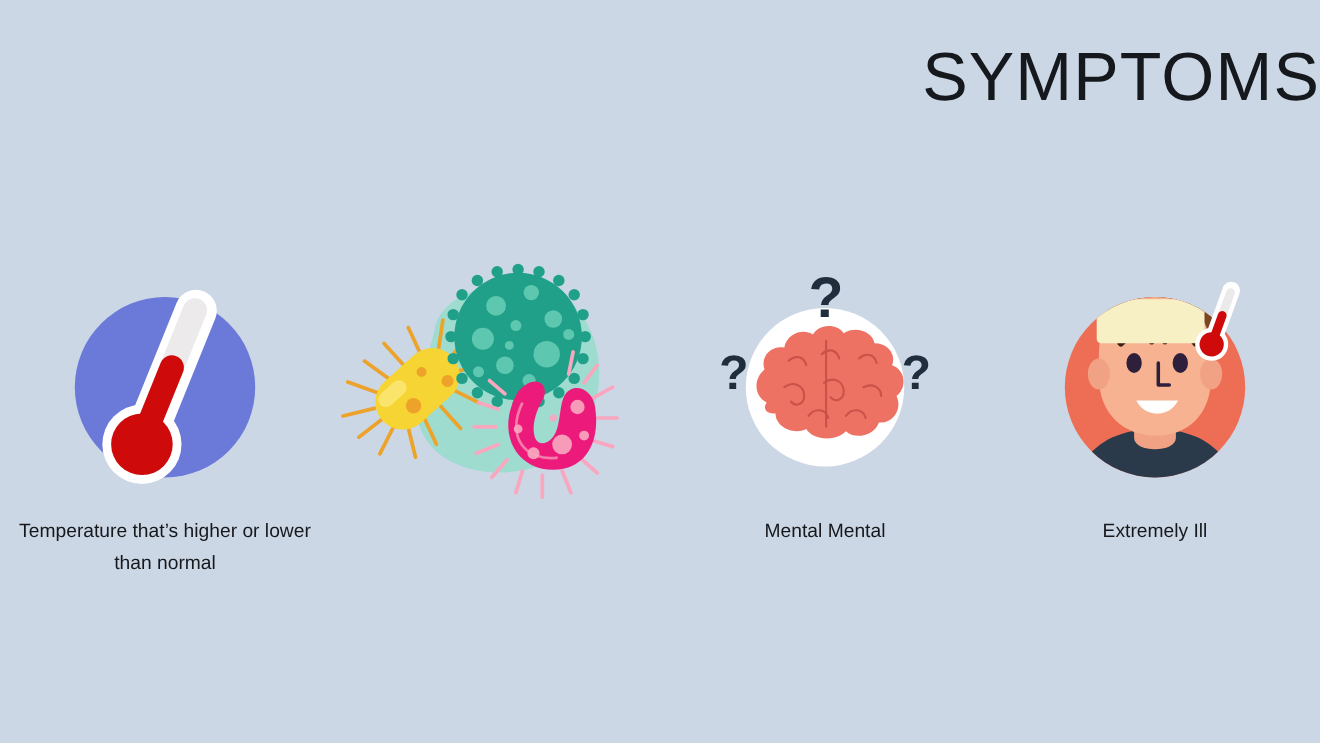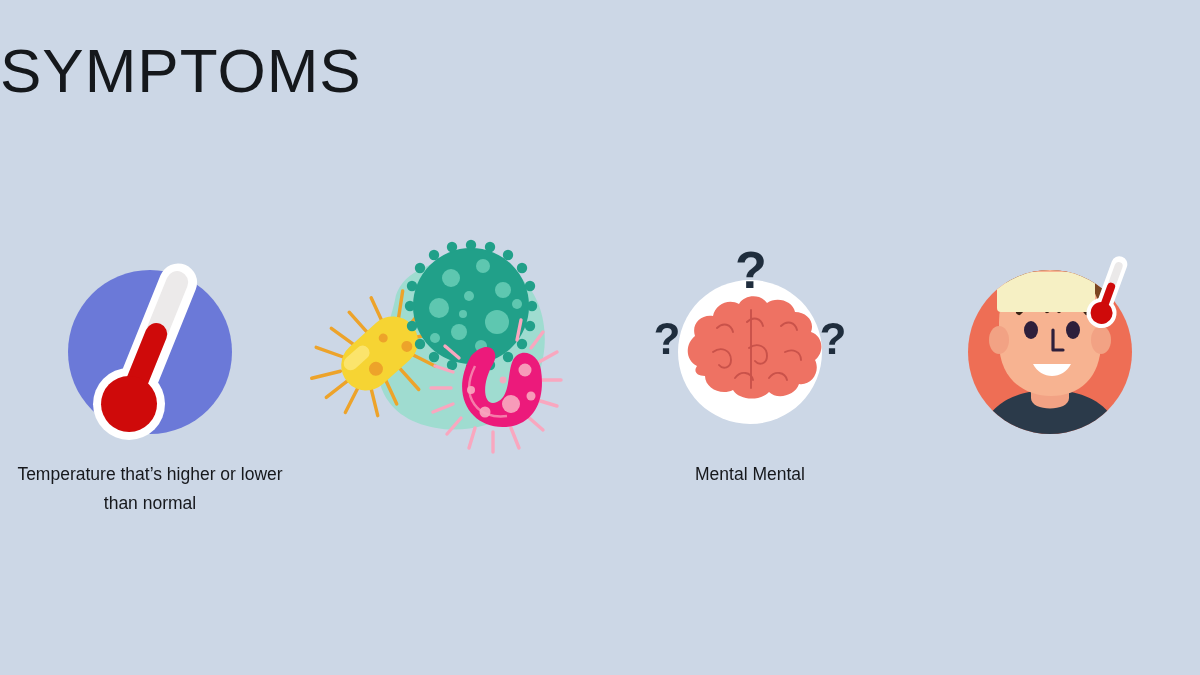--- a/index.html
+++ b/index.html
@@ -18,21 +18,21 @@
     position: relative;
     width: 1200px;
     height: 675px;
     background: #ccd7e6;
   }
   #page-title {
     position: absolute;
     top: 40px;
     left: 0;
     width: 1200px;
-    text-align: left;
+    text-align: right;
     font-size: 62px;
     font-weight: 300;
     letter-spacing: 1px;
     line-height: 1.0;
     color: #15181c;
     font-family: "Liberation Sans", sans-serif;
   }
   .cards {
     position: absolute;
     top: 230px;
@@ -48,21 +48,21 @@
     display: flex;
     flex-direction: column;
     align-items: center;
   }
   .art {
     position: relative;
     width: 230px;
     height: 230px;
   }
   .caption {
-    margin-top: 0;
+    margin-top: 8px;
     width: 300px;
     text-align: center;
     font-size: 17.5px;
     font-weight: 400;
     line-height: 1.68;
     color: #16181c;
     font-family: "Liberation Sans", sans-serif;
   }
   svg { display: block; overflow: visible; }
 </style>
@@ -255,16 +255,17 @@
           </g>
           <g transform="rotate(20 172 68)">
             <rect x="164" y="24" width="16" height="58" rx="8" fill="#ffffff"></rect>
             <circle cx="172" cy="84" r="15" fill="#ffffff"></circle>
             <rect x="168" y="30" width="8" height="50" rx="4" fill="#ebe9e9"></rect>
             <rect x="168" y="52" width="8" height="30" rx="4" fill="#cf0a0a"></rect>
             <circle cx="172" cy="84" r="11" fill="#cf0a0a"></circle>
           </g>
         </svg>
       </div>
+      <div class="caption">Extremely Ill</div>
     </div>
 
   </div>
 </div>
 
 </body></html>

